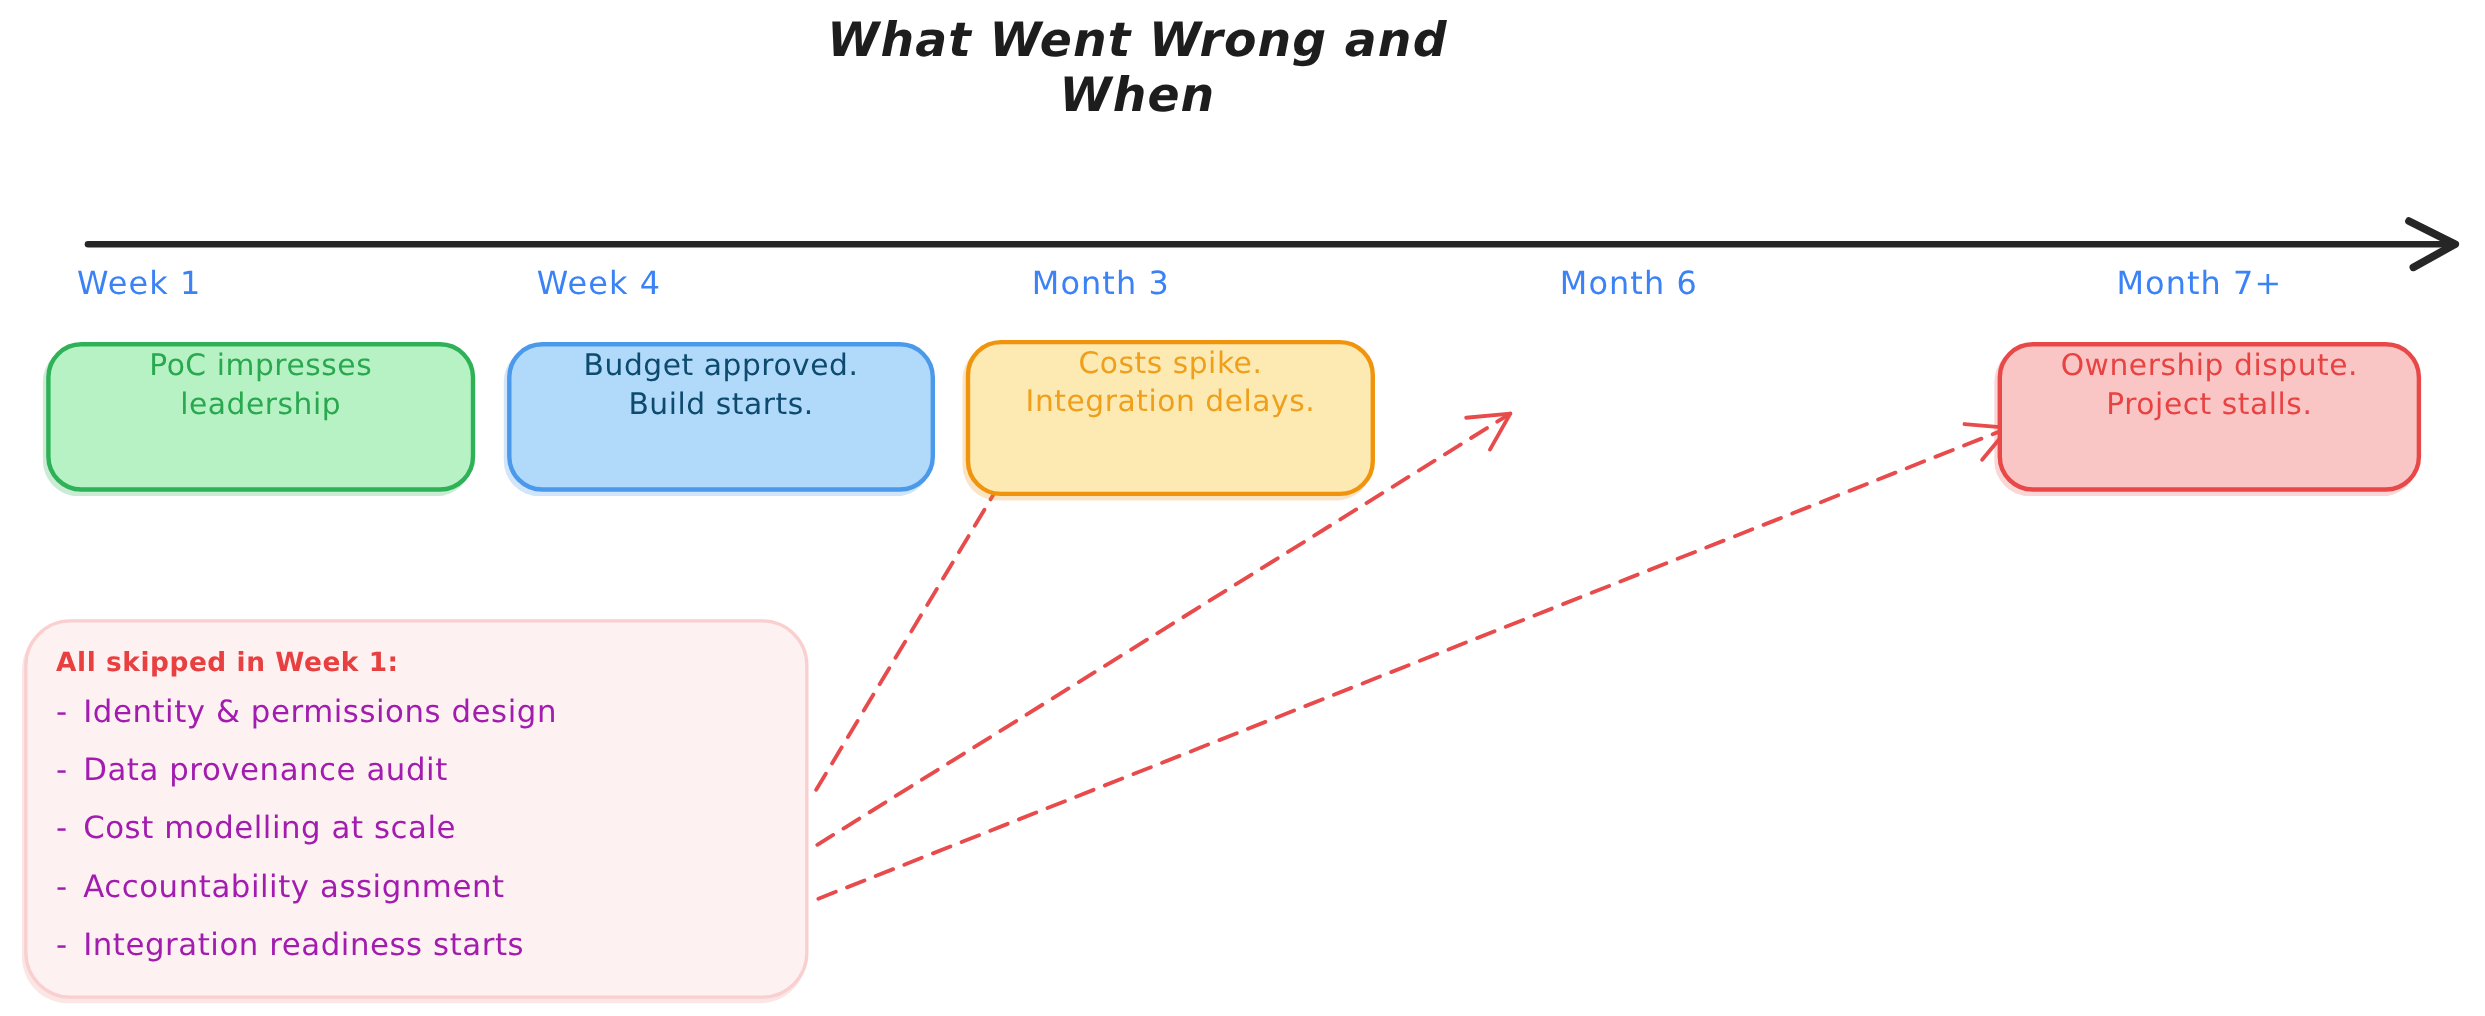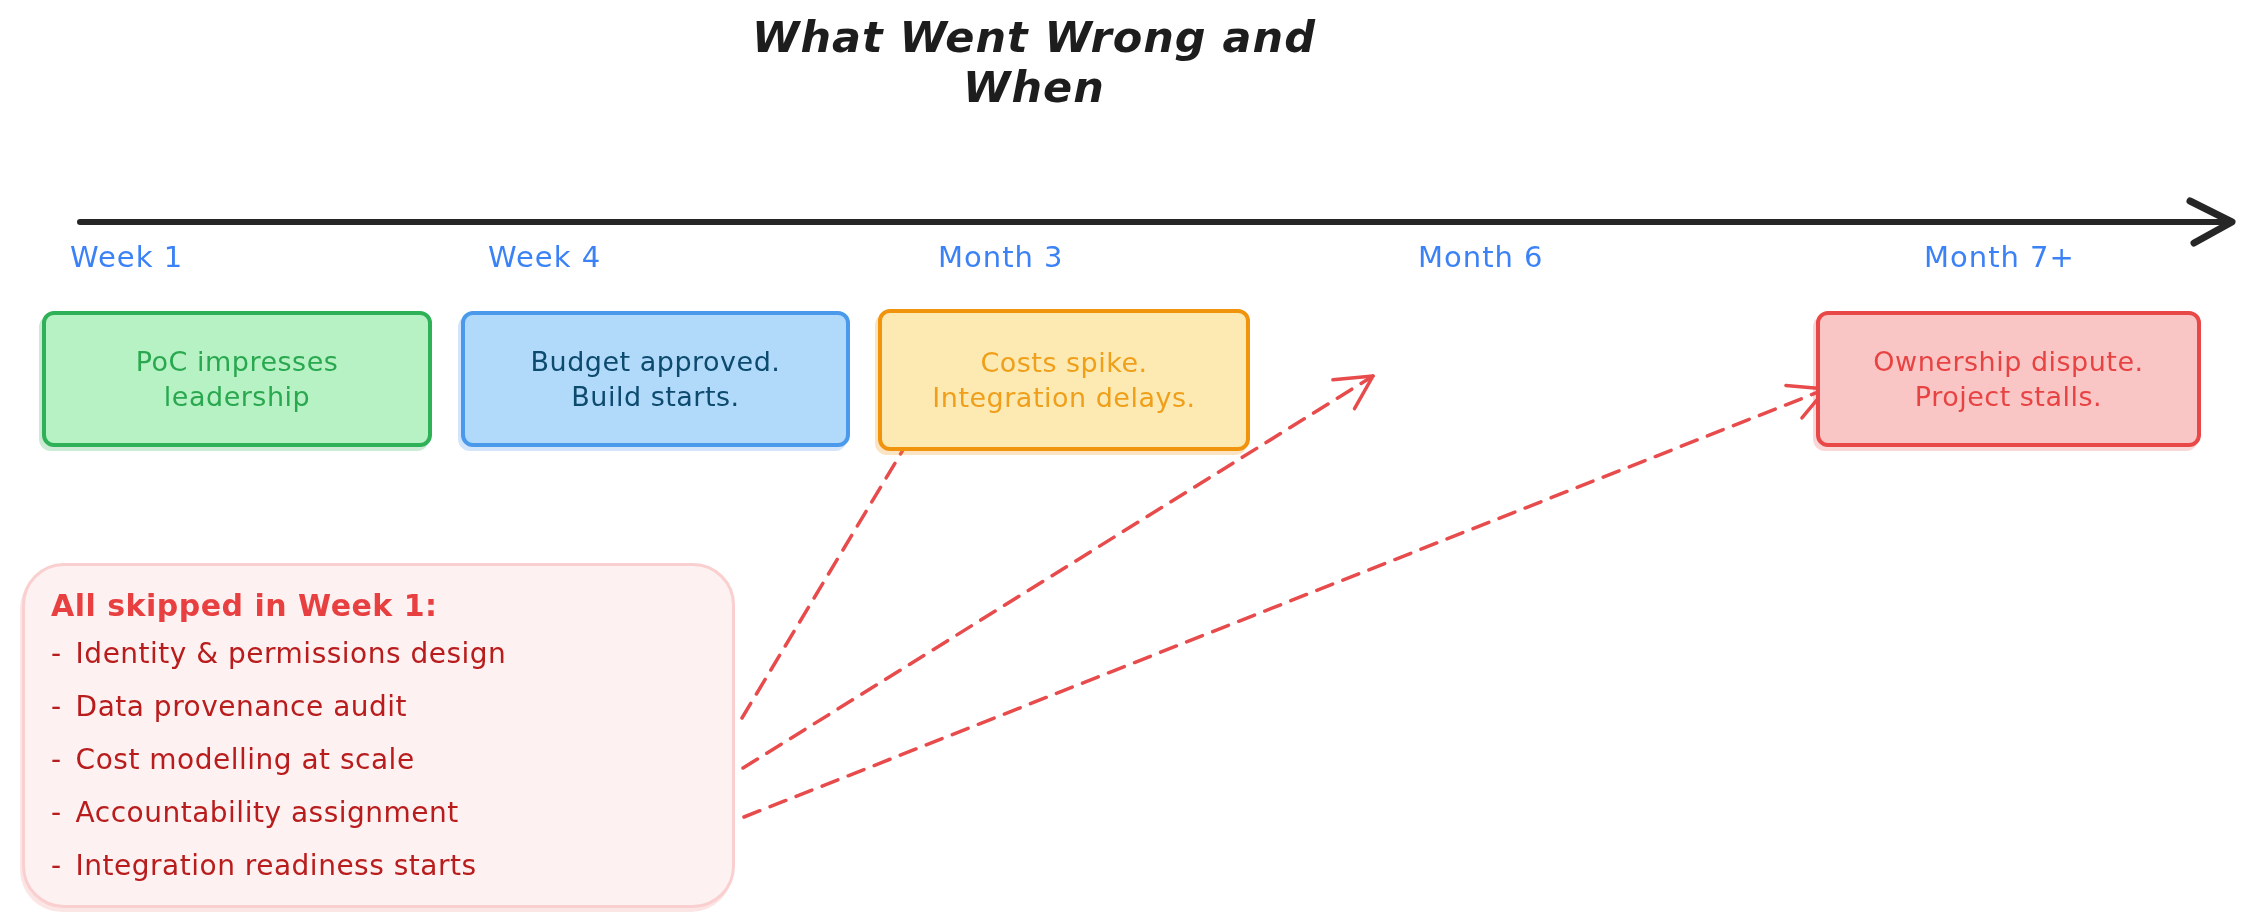--- a/index.html
+++ b/index.html
@@ -39,24 +39,23 @@
     top: 240px;
     font-size: 29px;
     color: #3b82f6;
     letter-spacing: 1px;
     white-space: nowrap;
   }
   .mbox {
     position: absolute;
     top: 311px;
     height: 136px;
-    border-radius: 12px;
+    border-radius: 32px;
     border: 4px solid;
     display: flex;
-    align-items: center;
     justify-content: center;
     text-align: center;
     font-size: 27px;
     line-height: 1.3;
     letter-spacing: 0.5px;
     padding: 0 26px;
     box-sizing: border-box;
   }
   .mbox.green  { border-color:#2eb157; background:#b7f2c4; color:#2aa850; box-shadow:-3px 4px 0 0 rgba(46,177,87,0.25); }
   .mbox.blue   { border-color:#4b99ea; background:#b0d9fa; color:#0c4a6e; box-shadow:-3px 4px 0 0 rgba(75,153,234,0.25); }
@@ -74,34 +73,34 @@
     width: 713px;
     height: 345px;
     box-sizing: border-box;
     background: #fdf1f1;
     border: 3px solid #f9cfcf;
     border-radius: 42px;
     box-shadow: -2px 4px 0 0 rgba(249,207,207,0.55);
     padding: 22px 30px 0 26px;
   }
   .note-title {
-    font-size: 30px;
+    font-size: 24px;
     font-weight: bold;
     color: #e84040;
     letter-spacing: 0.5px;
     margin: 0 0 14px 0;
   }
   .note-list {
     list-style: none;
     margin: 0;
     padding: 0;
   }
   .note-list li {
     font-size: 28px;
-    color: #b91c1c;
+    color: #a21caf;
     letter-spacing: 0.5px;
     margin-bottom: 20px;
     white-space: nowrap;
   }
   .note-list .bullet {
     display: inline-block;
     margin-right: 14px;
   }
 </style>
 </head>

